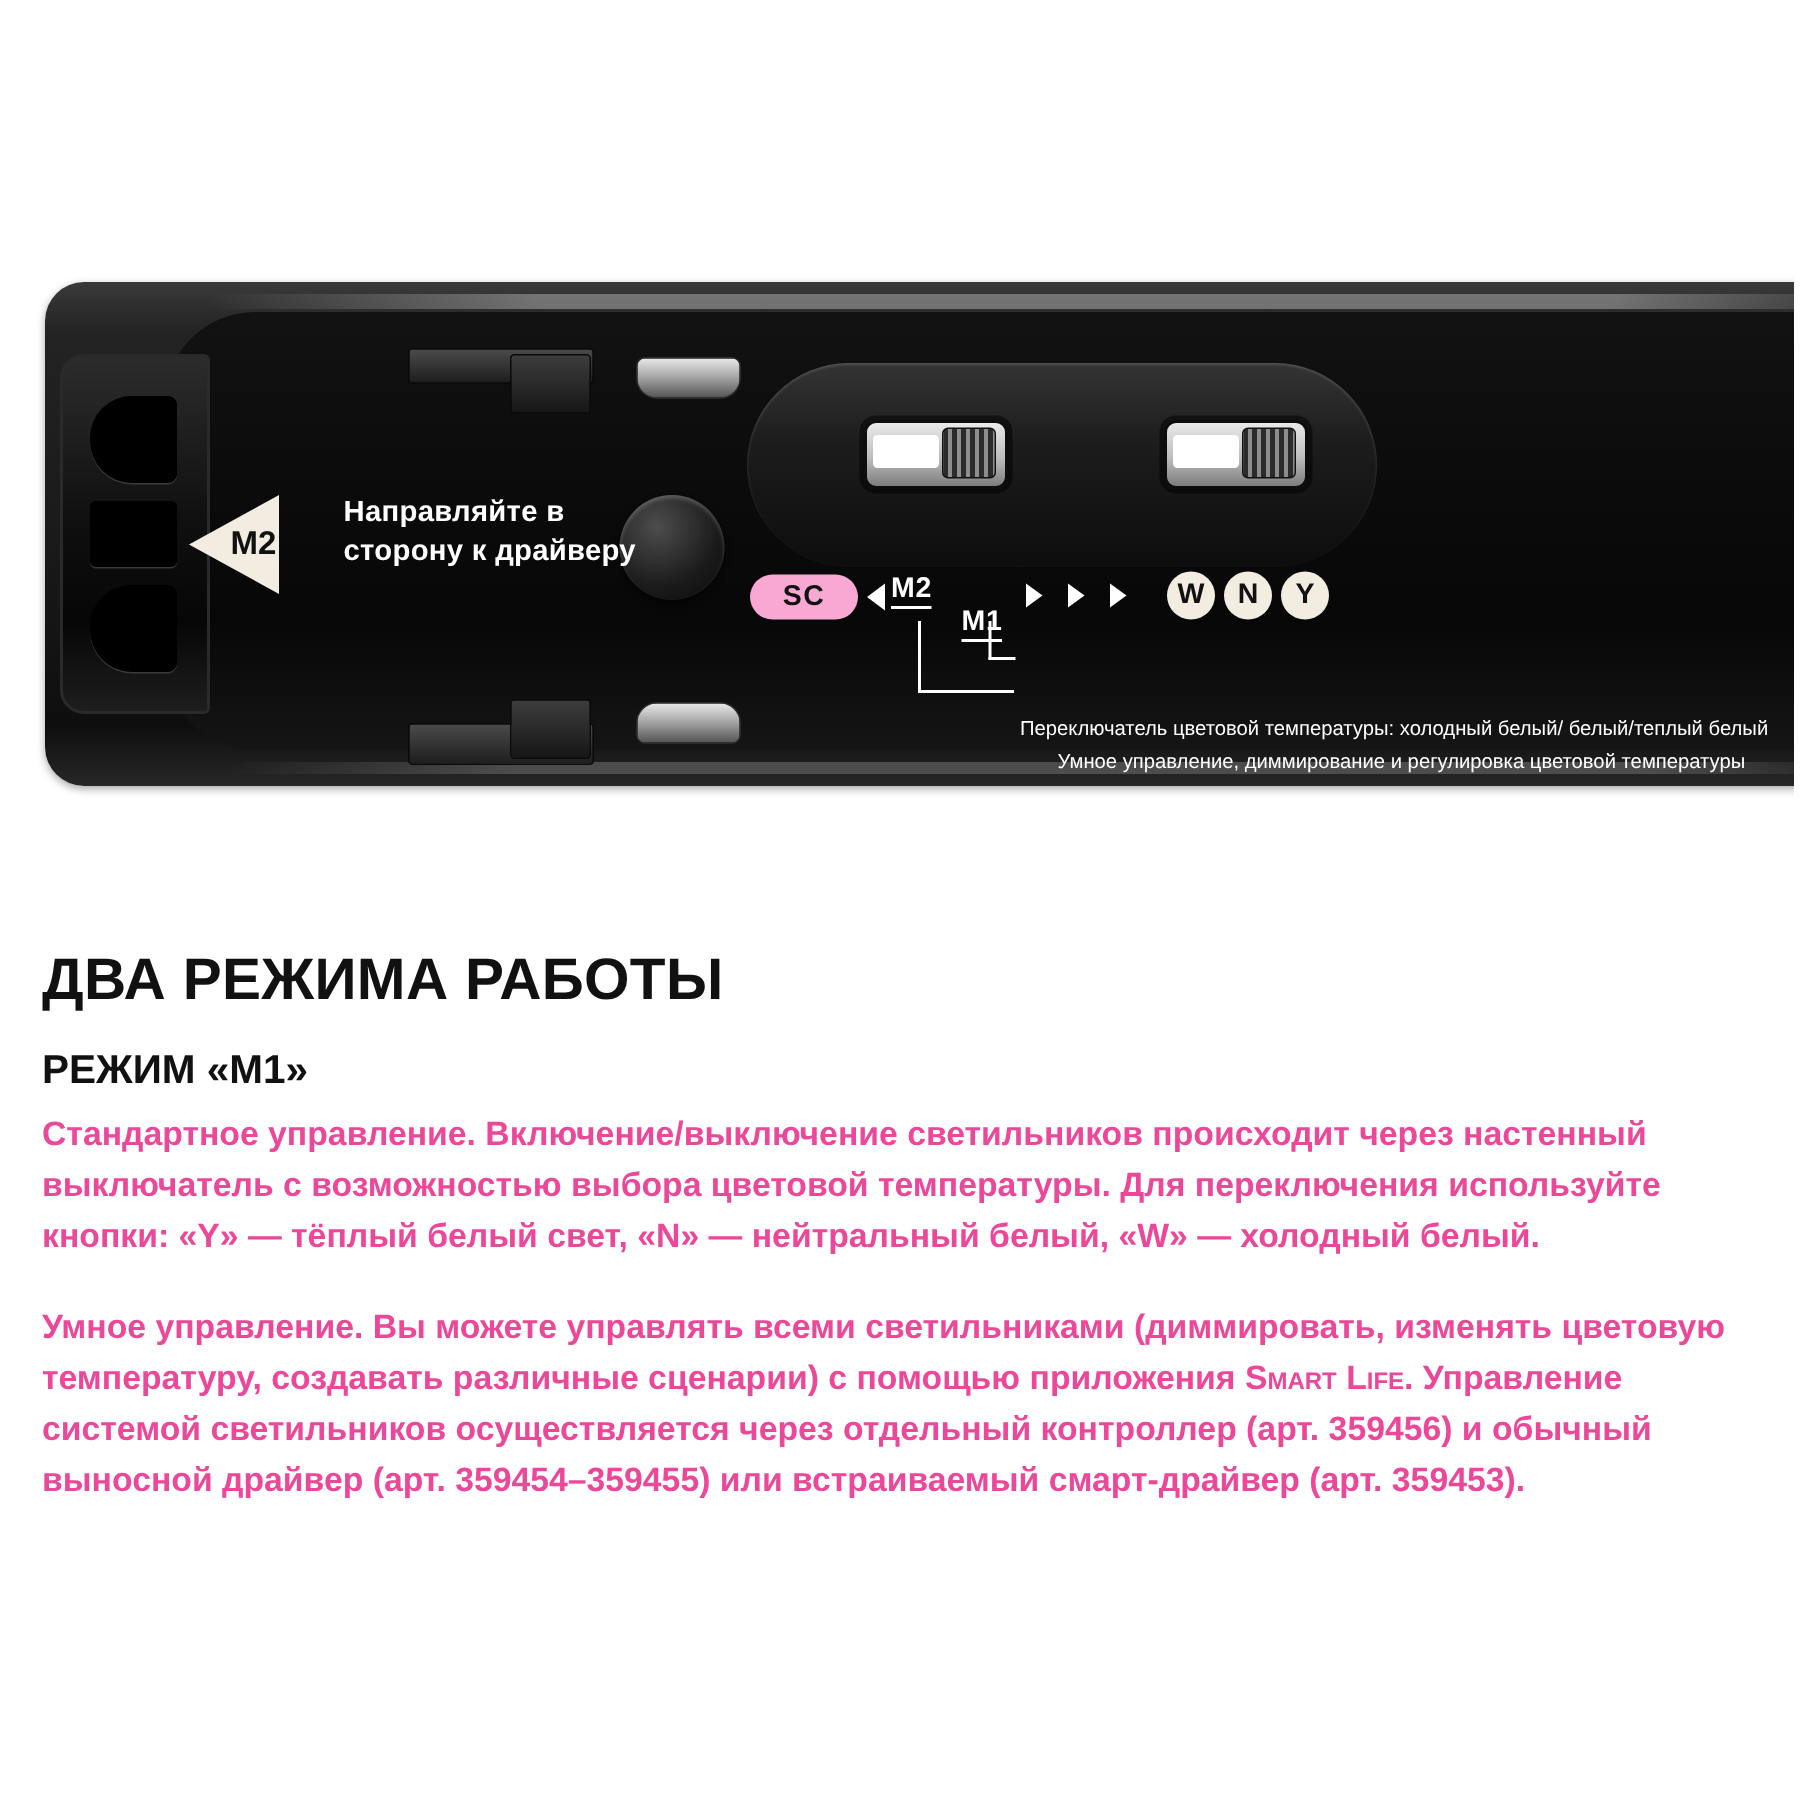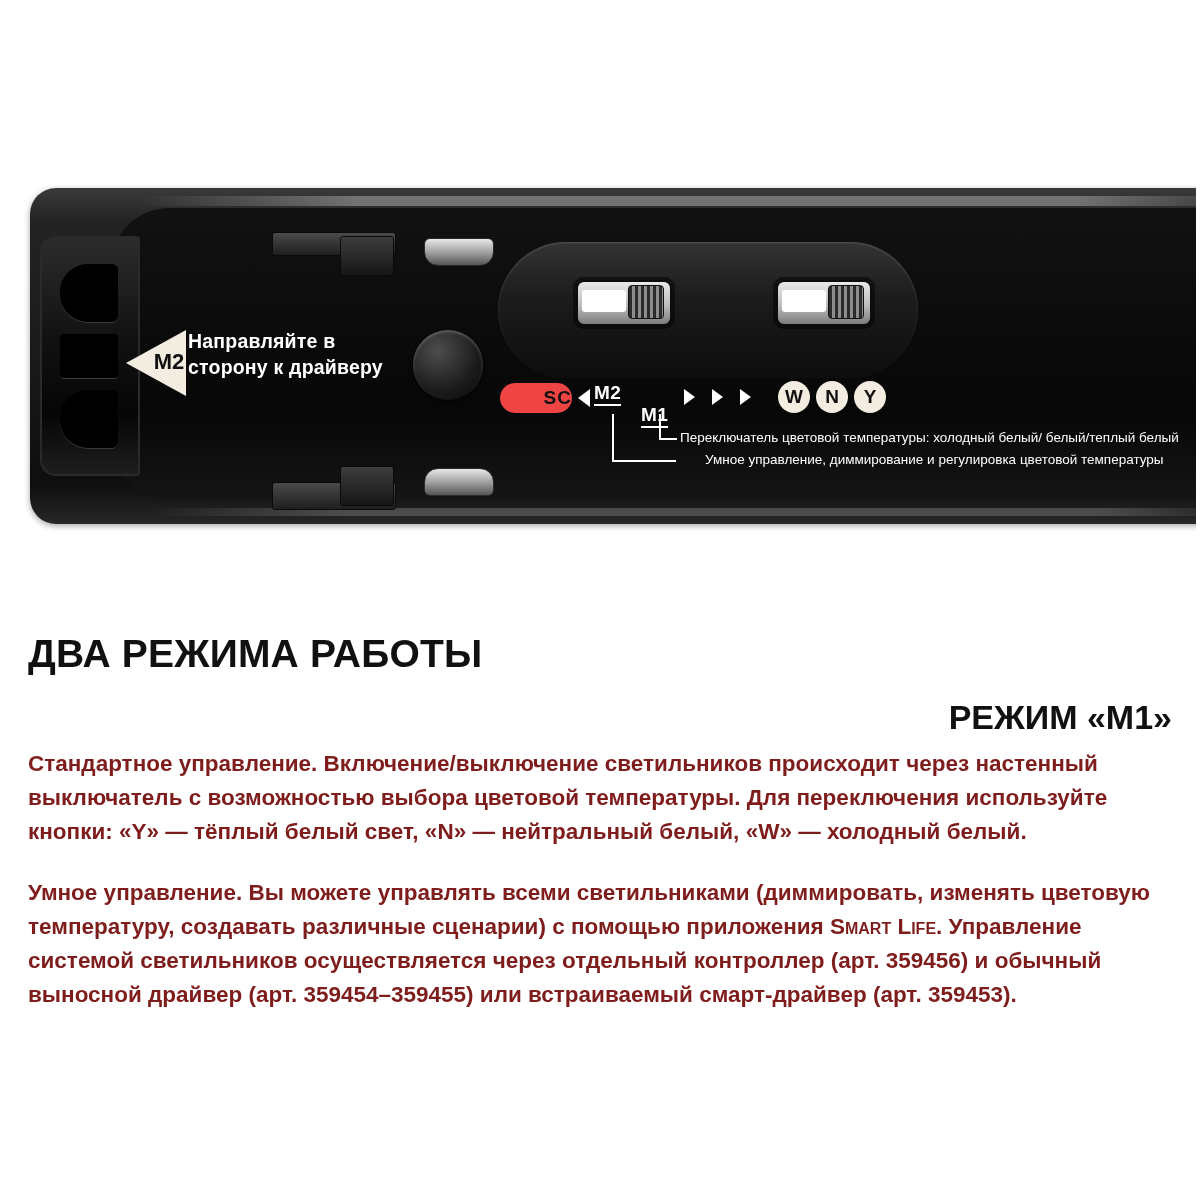--- a/index.html
+++ b/index.html
@@ -206,25 +206,25 @@
   }
 
   
   .sc-pill {
     position: absolute;
     left: 500px;
     top: 383px;
     width: 72px;
     height: 30px;
     border-radius: 15px;
-    background: #ef4444;
+    background: #f9a8d4;
     color: #111;
     font-size: 19px;
     font-weight: bold;
-    text-align: right;
+    text-align: center;
     line-height: 30px;
     letter-spacing: 1px;
   }
   .arrow-left {
     position: absolute;
     left: 578px;
     top: 389px;
     width: 0; height: 0;
     border-top: 9px solid transparent;
     border-bottom: 9px solid transparent;
@@ -271,50 +271,50 @@
   .circ.y { left: 854px; }
 
   
   .leader { position: absolute; background: #ffffff; }
   .cap-text {
     position: absolute;
     color: #ffffff;
     font-size: 13.5px;
     font-family: "Liberation Sans", sans-serif;
     white-space: nowrap;
+    margin-top: 48px;
   }
 
   
   .content {
     position: absolute;
     left: 0;
     top: 600px;
     width: 1200px;
     padding: 20px 28px 0 28px;
     box-sizing: border-box;
   }
   h1.title {
     margin: 12px 0 22px 0;
     font-size: 39px;
     font-weight: bold;
     letter-spacing: .2px;
     color: #111;
   }
   h2.subtitle {
-    margin: 0 0 10px 16px;
-    font-size: 34px;
-    font-weight: bold;
-    color: #111;
-    text-align: right;
+    margin: 0 0 10px 0;
+    font-size: 27px;
+    font-weight: bold;
+    color: #111;
   }
   p.para {
     margin: 0 0 26px 0;
     font-size: 22.5px;
     line-height: 1.52;
-    color: #7f1d1d;
+    color: #ec4899;
     font-weight: bold;
   }
   p.para.last { margin-bottom: 0; }
   .sc-small { font-variant: small-caps; }
 </style>
 </head>
 <body>
 
 <div class="photo">
 
@@ -347,21 +347,21 @@
     </div>
   </div>
 
   <div class="round-btn"></div>
 
   <div class="m2-badge">
     <div class="tri"></div>
     <div class="lbl">M2</div>
   </div>
 
-  <div class="point-text" style="white-space:pre-line;">Направляйте в
+  <div class="point-text" style="white-space:pre-line;margin-left:41px;">Направляйте в
 сторону к драйверу</div>
 
   <div class="sc-pill">SC</div>
   <div class="arrow-left"></div>
   <div class="mk m2"><u>M2</u></div>
   <div class="mk m1"><u>M1</u></div>
   <div class="arrow-r a1"></div>
   <div class="arrow-r a2"></div>
   <div class="arrow-r a3"></div>
   <div class="circ w">W</div>

